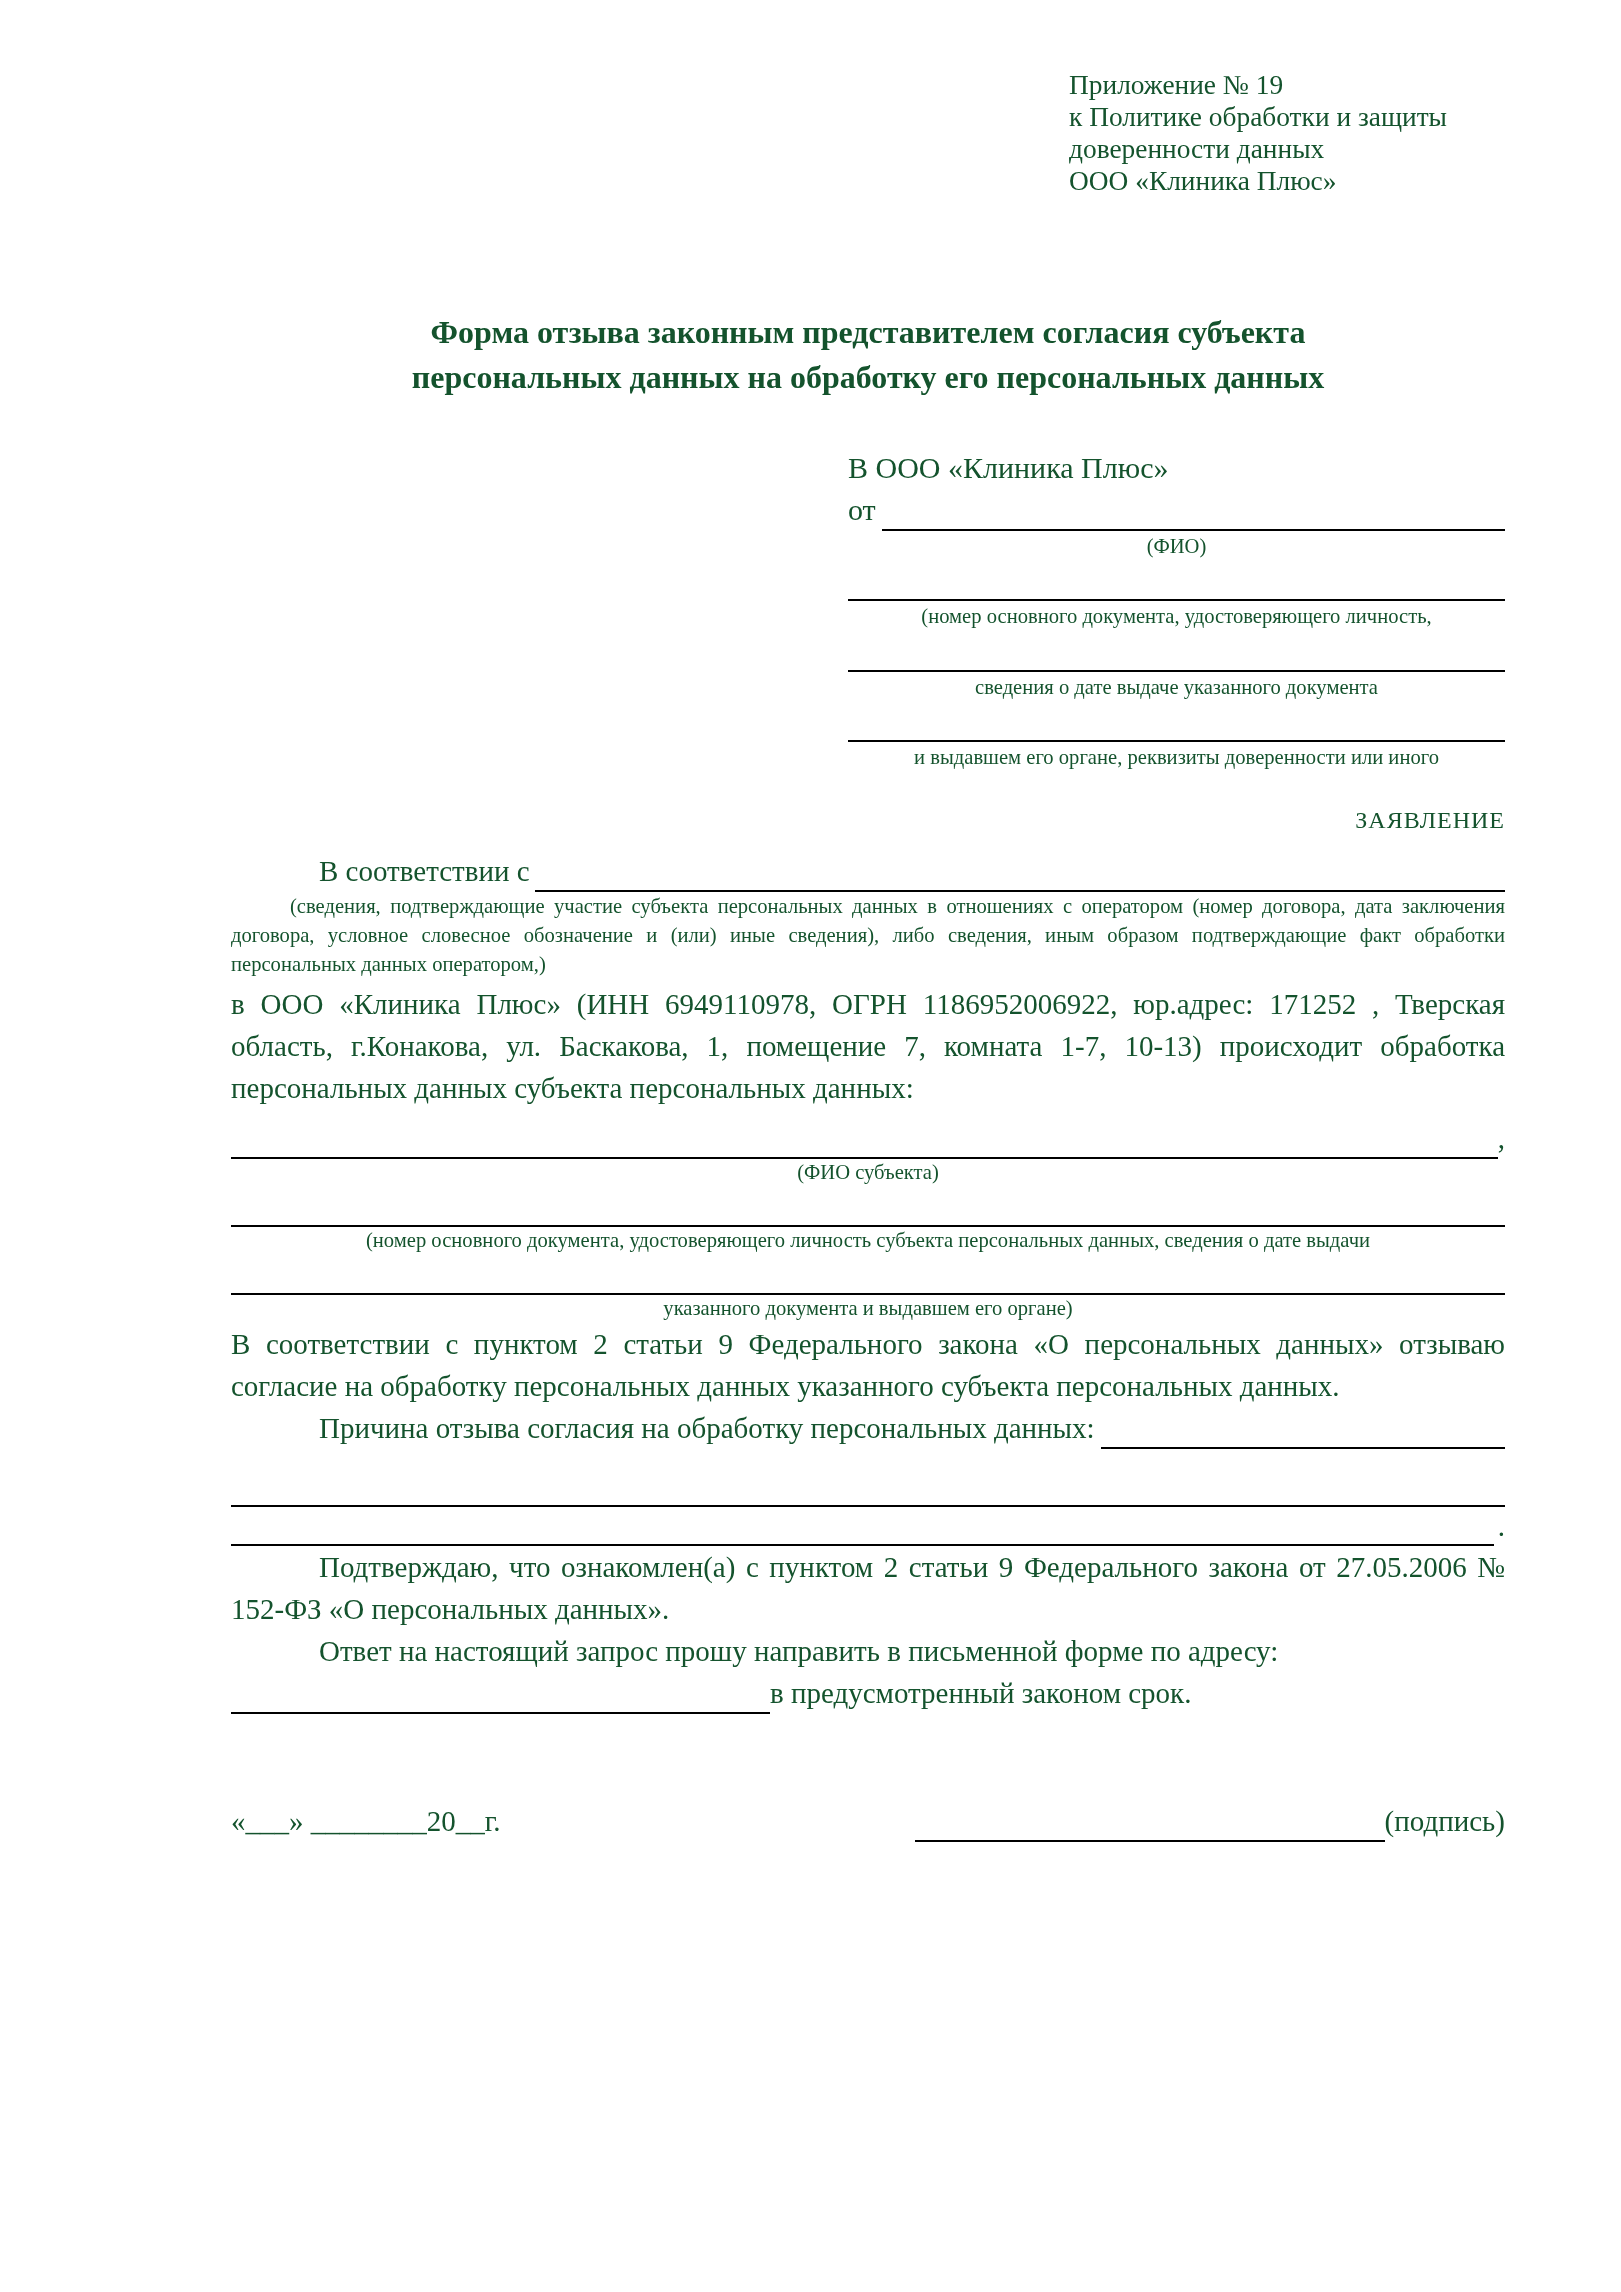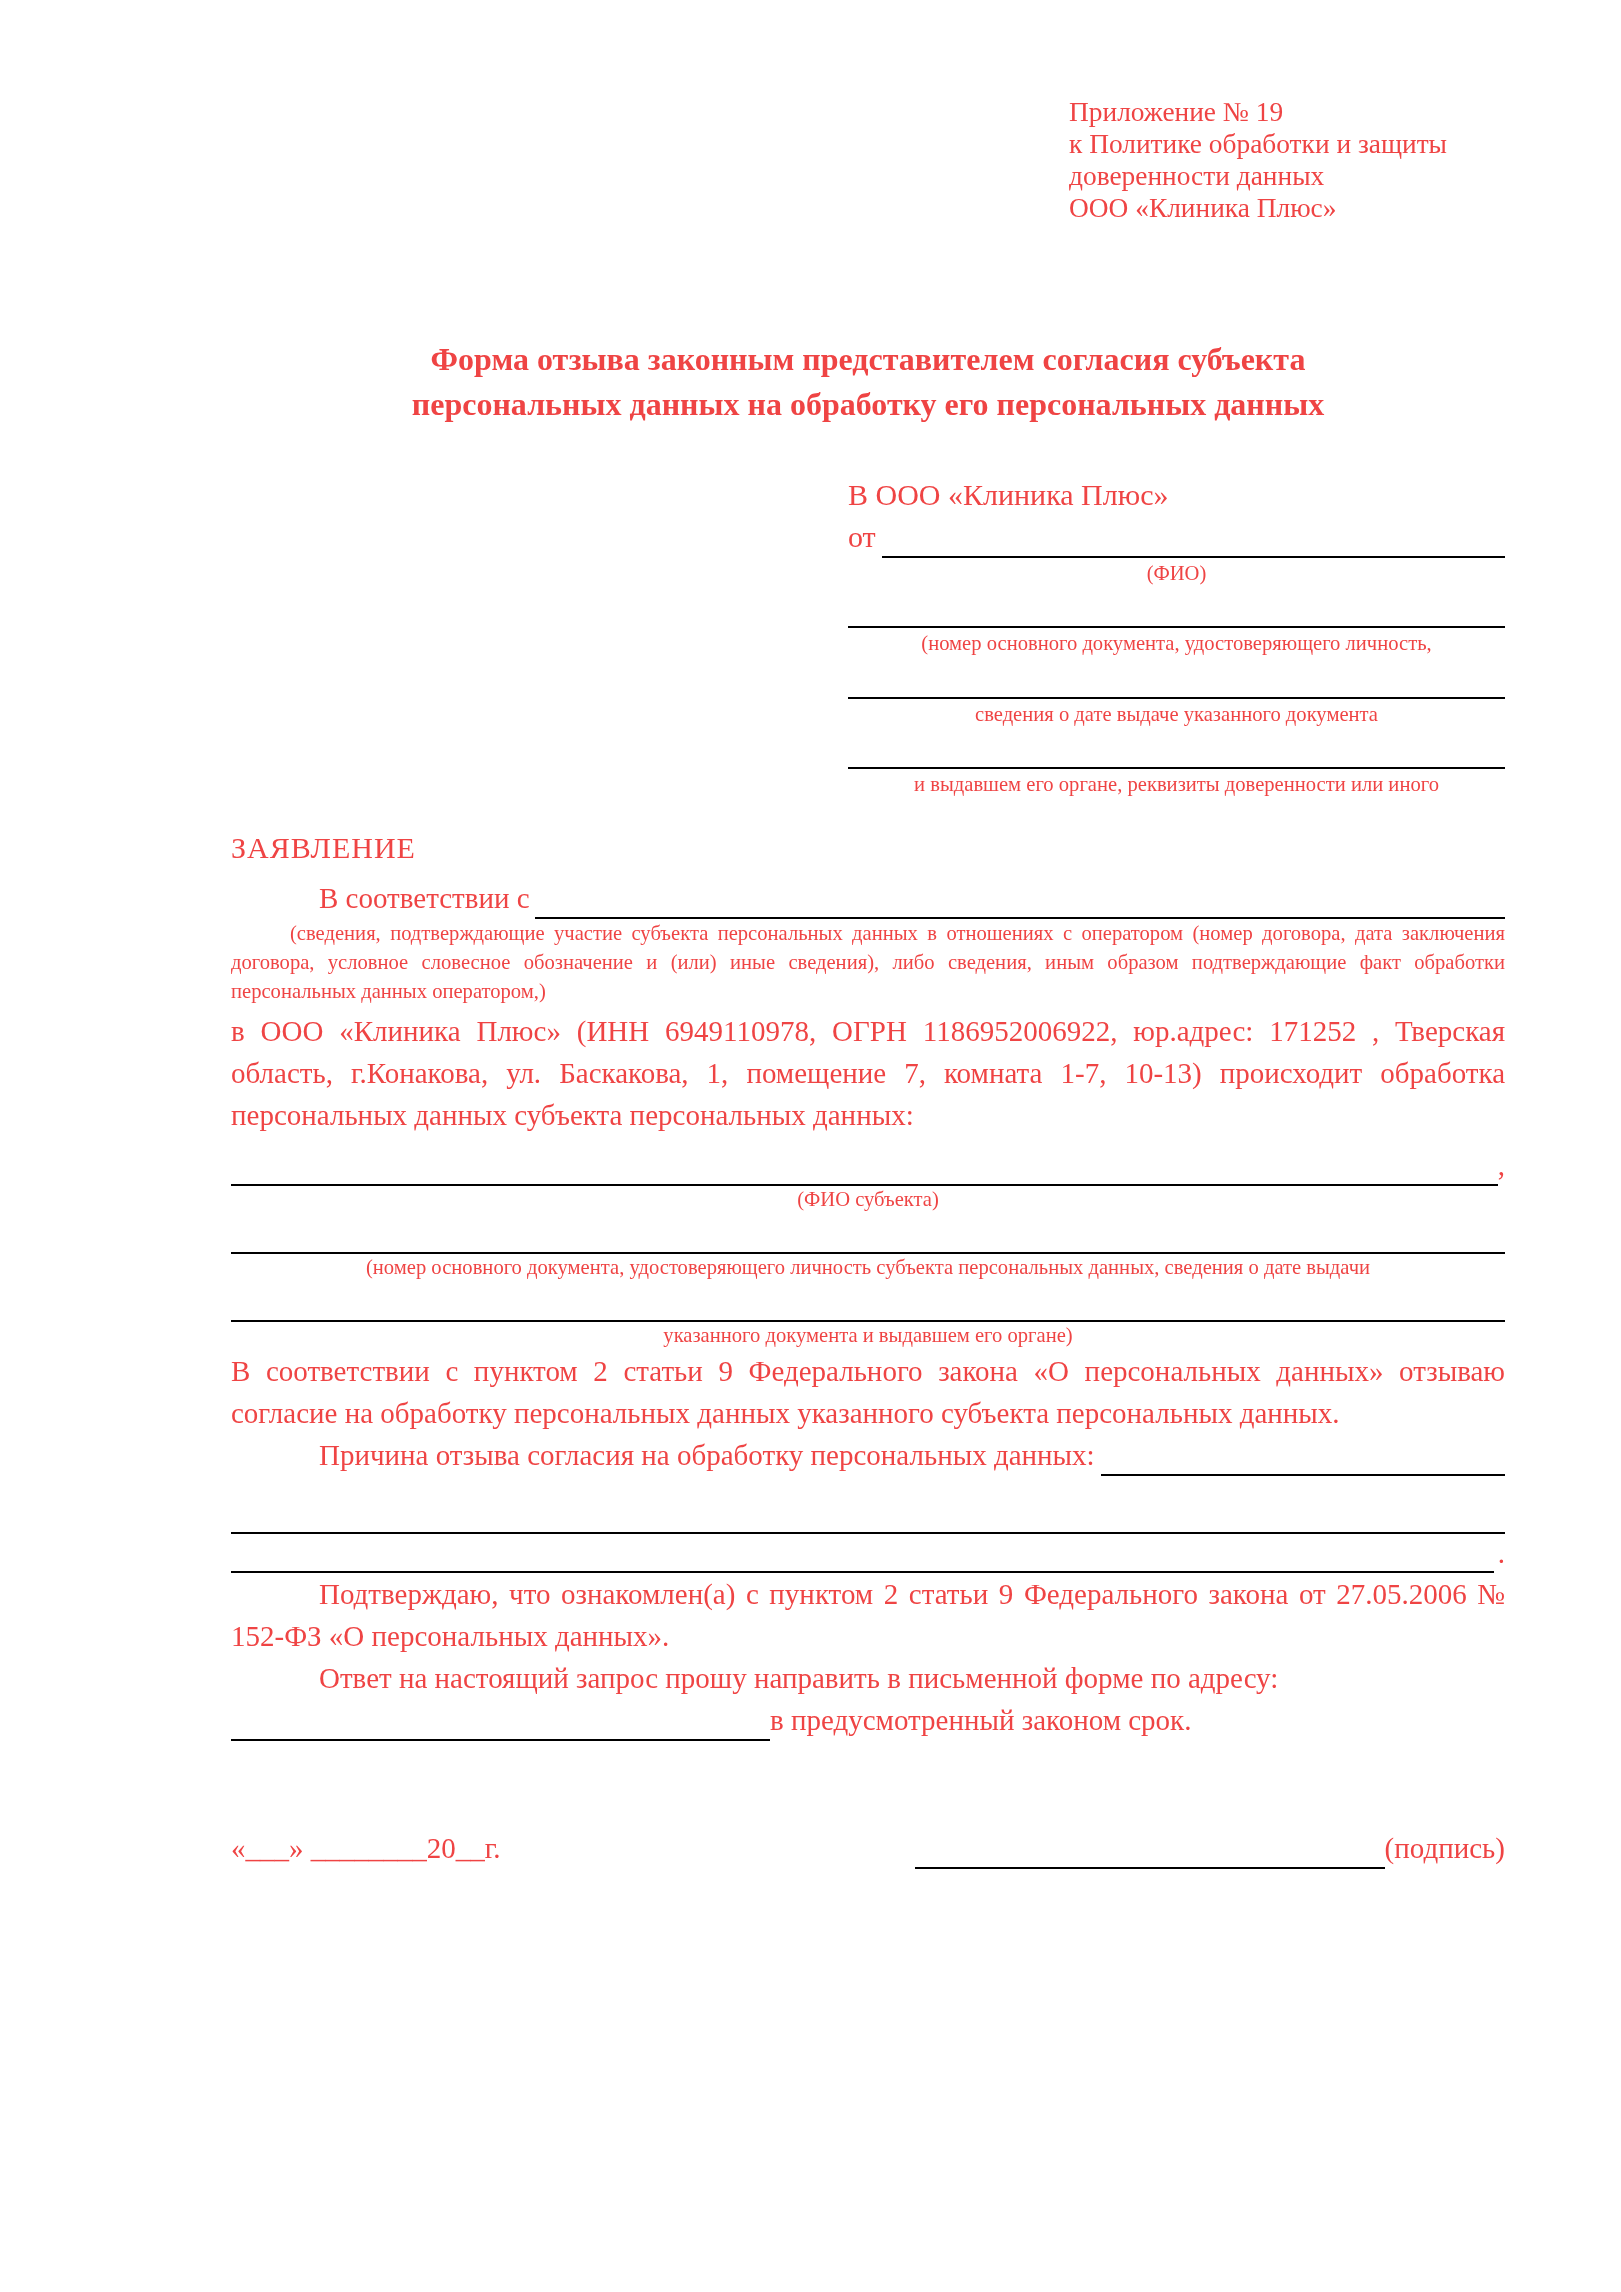--- a/index.html
+++ b/index.html
@@ -2,36 +2,36 @@
 <html><head>
 <meta charset="utf-8">
 <style>
   html,body { margin:0; padding:0; background:#e8e8e8; }
   .page {
     position:relative;
     width:1621px; height:2293px;
     margin:0 auto;
     background:#ffffff;
     box-sizing:border-box;
-    padding:96px 116px 0 231px;
+    padding:69px 116px 0 231px;
     font-family:"Liberation Serif","DejaVu Serif",serif;
     font-size:29px;
-    color:#ef4444;
+    color:#14532d;
     line-height:1.4;
   }
   .hdr-block { width:436px; margin-left:auto; font-size:27.4px; line-height:32px; }
   .doc-title { margin-top:113px; text-align:center; font-weight:bold; font-size:32px; line-height:45px; }
   .addr-block { margin-top:47px; margin-left:617px; width:657px; font-size:30px; }
   .row { display:flex; align-items:flex-end; }
   .fill { flex:1 1 auto; border-bottom:2px solid #000; height:1.1em; margin-left:5.9px; }
   .field-line { border-bottom:2px solid #000; height:39px; }
   .cap { text-align:center; font-size:20.6px; line-height:27.4px; }
   .addr-block .cap { padding-top:2px; }
   .group { margin-top:0; }
-  .statement-head { margin-top:27.4px; text-align:left; font-size:30px; line-height:43px; letter-spacing:1px; }
+  .statement-head { margin-top:27.4px; text-align:right; font-size:24px; line-height:43px; letter-spacing:1px; }
   .indent-spacer { width:88px; flex:0 0 auto; }
   .fineprint { font-size:20.6px; line-height:29px; text-align:justify; text-indent:59px; }
   .para { text-align:justify; line-height:42px; }
   .para-indent { text-align:justify; line-height:42px; text-indent:88px; }
   .subject-row { display:flex; align-items:flex-end; line-height:42px; margin-top:7.8px; }
   .subject-row .fill { margin-left:0; }
   .blankline { border-bottom:2px solid #000; height:37px; }
   .blankline-row { display:flex; align-items:flex-end; line-height:39px; }
   .blankline-row .fill { margin-left:0; margin-right:3.9px; }
   .reply-row { display:flex; align-items:flex-end; line-height:42px; }

